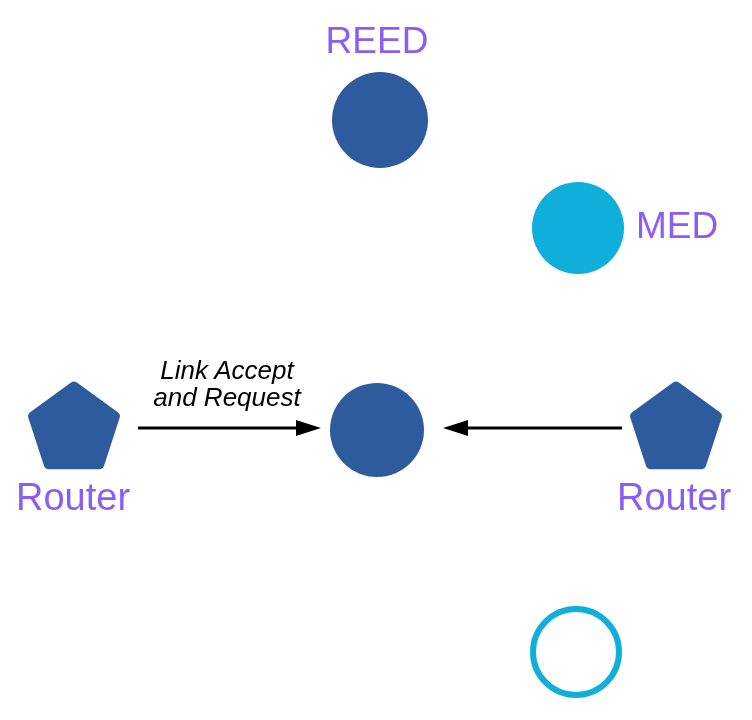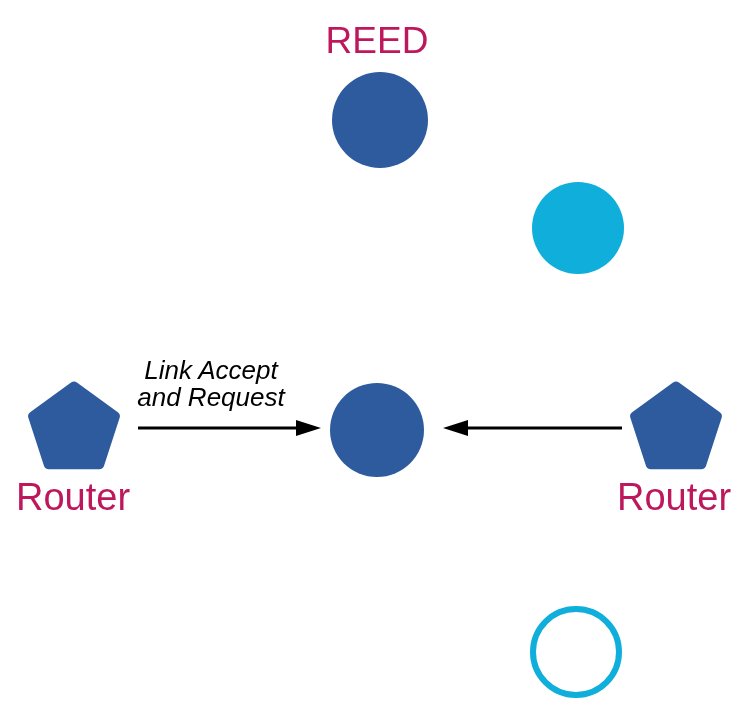--- a/index.html
+++ b/index.html
@@ -15,31 +15,31 @@
     font-family: "Liberation Sans", "DejaVu Sans", sans-serif;
     overflow: hidden;
   }
   .canvas svg {
     position: absolute;
     left: 0;
     top: 0;
   }
   .node-label {
     position: absolute;
-    color: #be185d;
+    color: #8b5cf6;
     font-size: 37px;
     line-height: 1.05;
     white-space: nowrap;
   }
   .node-label.centered {
     text-align: center;
   }
   .edge-label {
     position: absolute;
-    left: 106px;
+    left: 122px;
     top: 357px;
     width: 210px;
     text-align: center;
     color: #000000;
     font-size: 26px;
     font-style: italic;
     line-height: 27px;
   }
   .lbl-reed   { left: 277px; top: 22px;  width: 200px; }
   .lbl-med    { left: 636px; top: 207px; }
@@ -68,20 +68,21 @@
 
     <line x1="138" y1="428" x2="300" y2="428" stroke-width="3" stroke="#000000"></line>
     <polygon points="321,428 296,420 296,436" fill="#000000"></polygon>
 
     <line x1="622" y1="428" x2="462" y2="428" stroke-width="3" stroke="#000000"></line>
     <polygon points="443,428 468,420 468,436" fill="#000000"></polygon>
   </svg>
 
   <div class="node-label centered lbl-reed">REED</div>
 
+  <div class="node-label lbl-med">MED</div>
 
   <div class="node-label lbl-router-left">Router</div>
 
   <div class="node-label lbl-router-right">Router</div>
 
 
   <div class="edge-label">
     <div>Link Accept</div>
     <div>and Request</div>
   </div>

